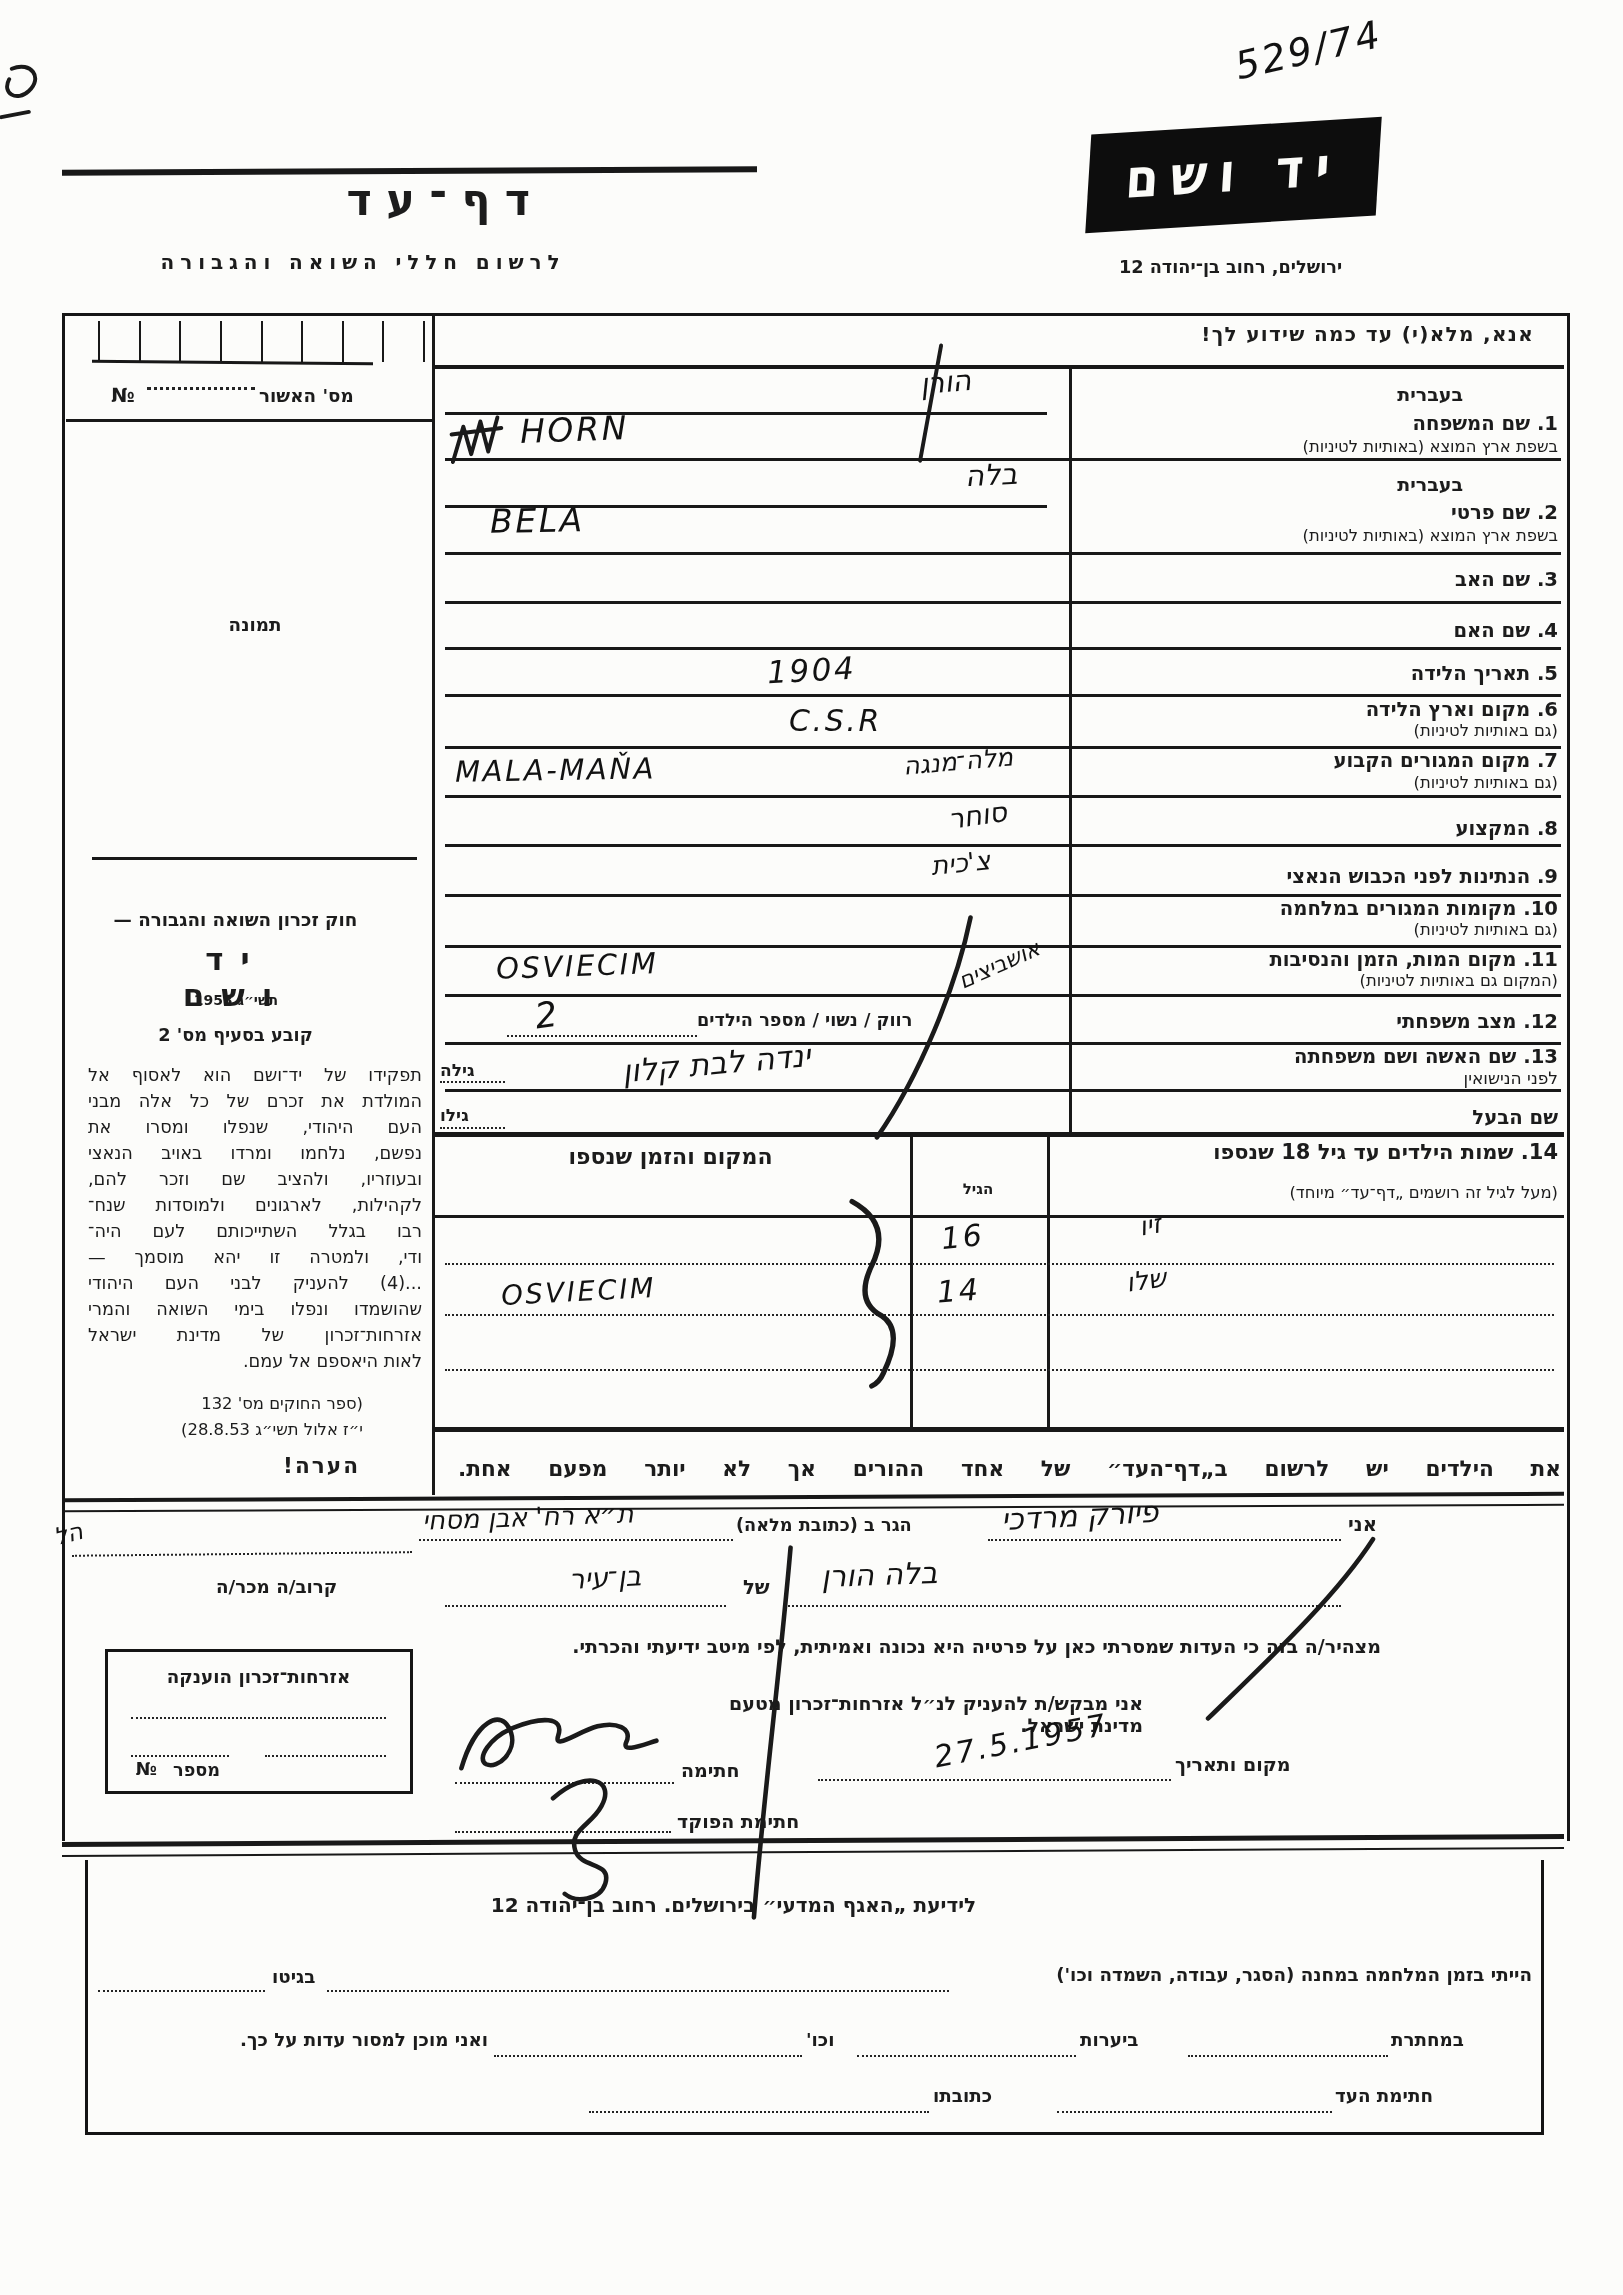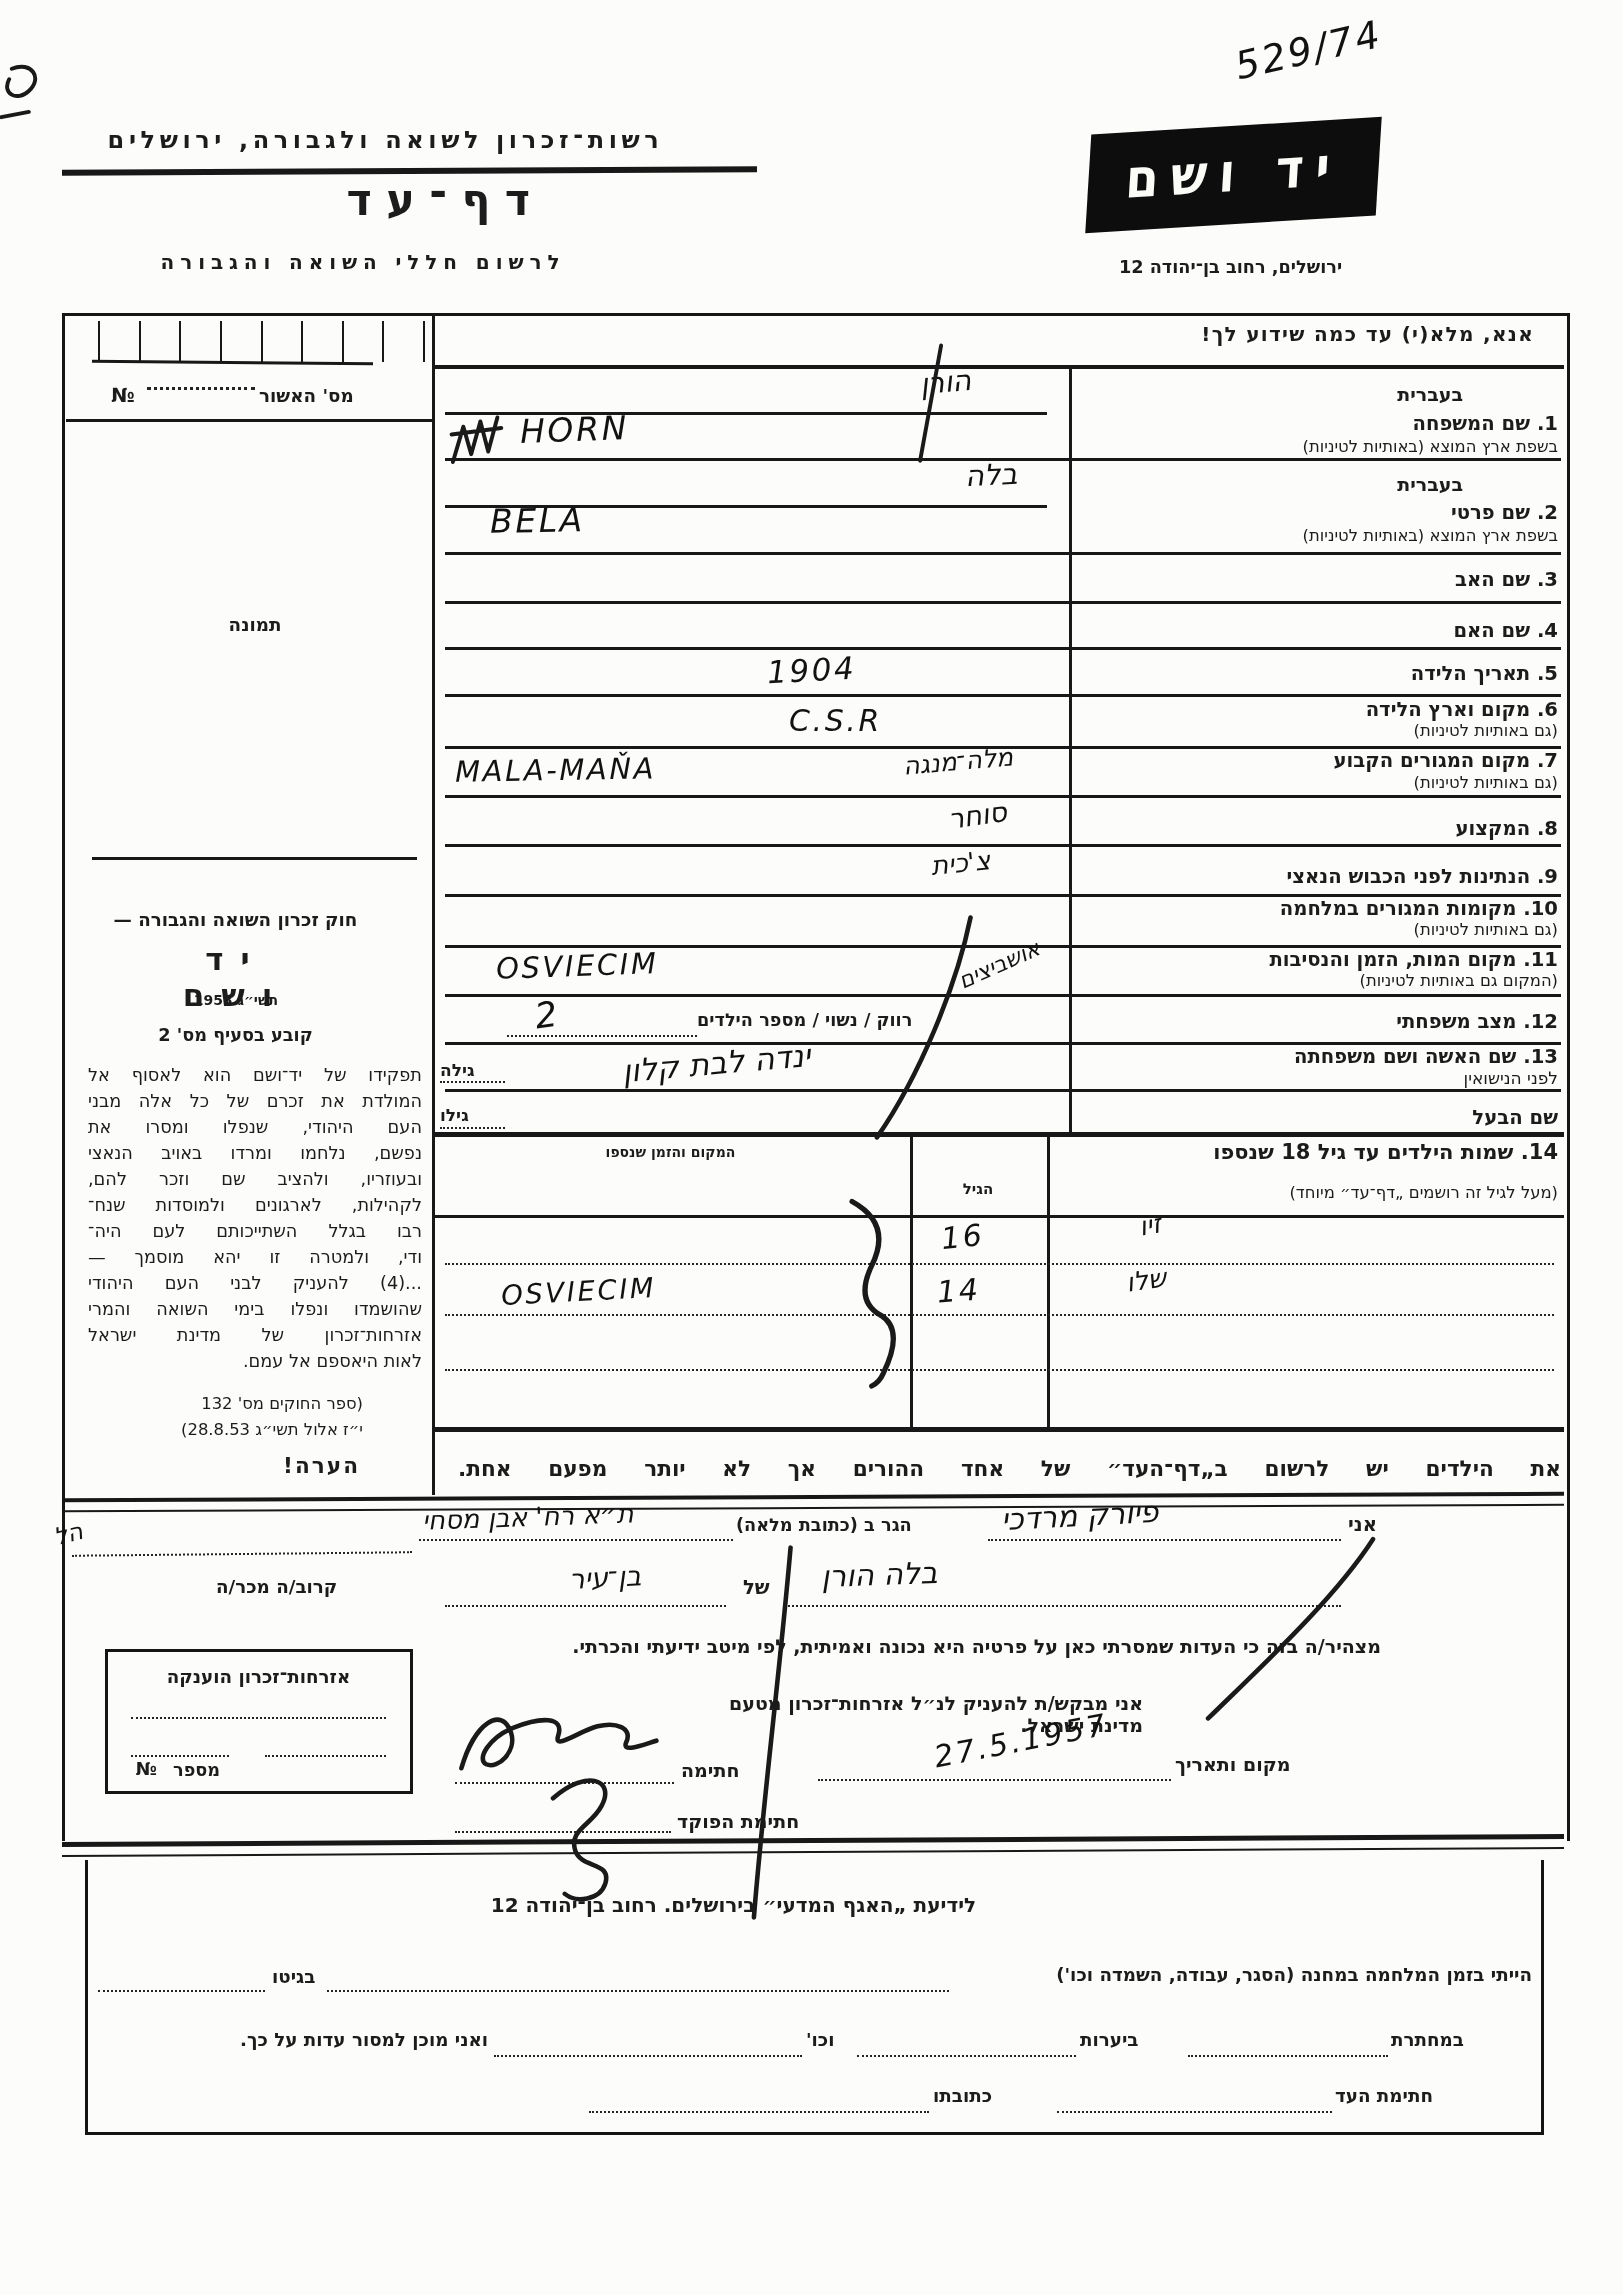--- a/index.html
+++ b/index.html
@@ -19,21 +19,20 @@
   .handlat{letter-spacing:2.6px;}
   .lawline{direction:rtl;text-align:justify;text-align-last:justify;font-size:17.7px;line-height:26px;}
   .lawlast{text-align-last:right;}
   svg.ink{position:absolute;left:0;top:0;}
 </style>
 </head>
 <body>
 
 <div id="page">
 
-  <div class="abs rtl b ctr" style="left:65px;top:126px;width:641px;font-size:24px;letter-spacing:4.6px;">רשות־זכרון לשואה ולגבורה, ירושלים</div>
   <div class="rule" style="left:62px;top:168px;width:695px;height:5.9px;transform:rotate(-0.3deg);"></div>
   <div class="abs rtl b ctr" style="left:308px;top:175px;width:275px;font-size:43px;letter-spacing:14.4px;">דף־עד</div>
   <div class="abs rtl b ctr" style="left:147px;top:250px;width:432px;font-size:20px;letter-spacing:5.9px;">לרשום חללי השואה והגבורה</div>
 
   <div class="abs" style="left:1088px;top:126px;width:291px;height:98px;background:#0d0d0d;transform:rotate(-3.5deg) skewX(-7deg);">
     <div class="abs rtl b ctr" style="left:0;top:18.3px;width:291px;font-size:48px;letter-spacing:11.8px;color:#fbfbf8;transform:scaleY(1.12);">יד ושם</div>
   </div>
   <div class="abs rtl b ctr" style="left:1083px;top:257px;width:295px;font-size:17.7px;">ירושלים, רחוב בן־יהודה 12</div>
 
   <div class="hand handlat" style="left:1234px;top:27.5px;font-size:38px;transform:rotate(-13deg);">529/74</div>
@@ -151,21 +150,21 @@
   <div class="dot" style="left:507px;top:1035px;width:190px;border-bottom-width:2px;"></div>
 
   <div class="abs rtl b" style="left:440px;top:1060px;font-size:17px;">גילה</div>
   <div class="dot" style="left:440px;top:1081px;width:65px;border-bottom-width:2px;"></div>
   <div class="abs rtl b" style="left:440px;top:1105px;font-size:17px;">גילו</div>
   <div class="dot" style="left:440px;top:1127px;width:65px;border-bottom-width:2px;"></div>
 
   <div class="rule thick" style="left:432px;top:1132px;width:1132px;"></div>
   <div class="abs rtl b rgt" style="left:1077px;top:1140px;width:481px;font-size:21px;">14. שמות הילדים עד גיל 18 שנספו</div>
   <div class="abs rtl rgt" style="left:1077px;top:1183px;width:481px;font-size:16.4px;">(מעל לגיל זה רושמים „דף־עד״ מיוחד)</div>
-  <div class="abs rtl b ctr" style="left:497px;top:1144px;width:347px;font-size:14px;">המקום והזמן שנספו</div>
+  <div class="abs rtl b ctr" style="left:497px;top:1144px;width:347px;font-size:22px;">המקום והזמן שנספו</div>
   <div class="abs rtl b ctr" style="left:916px;top:1144px;width:124px;font-size:15px;margin-top:36px;">הגיל</div>
   <div class="rule" style="left:432px;top:1215px;width:1132px;"></div>
   <div class="vline" style="left:910px;top:1132px;height:298px;"></div>
   <div class="vline" style="left:1047px;top:1132px;height:298px;"></div>
   <div class="dot" style="left:445px;top:1263px;width:1109px;"></div>
   <div class="dot" style="left:445px;top:1314px;width:1109px;"></div>
   <div class="dot" style="left:445px;top:1369px;width:1109px;"></div>
   <div class="rule thick" style="left:432px;top:1427px;width:1132px;"></div>
 
   <div class="hand" style="left:1139px;top:1210px;font-size:26px;transform:rotate(-10deg);">זיו</div>

